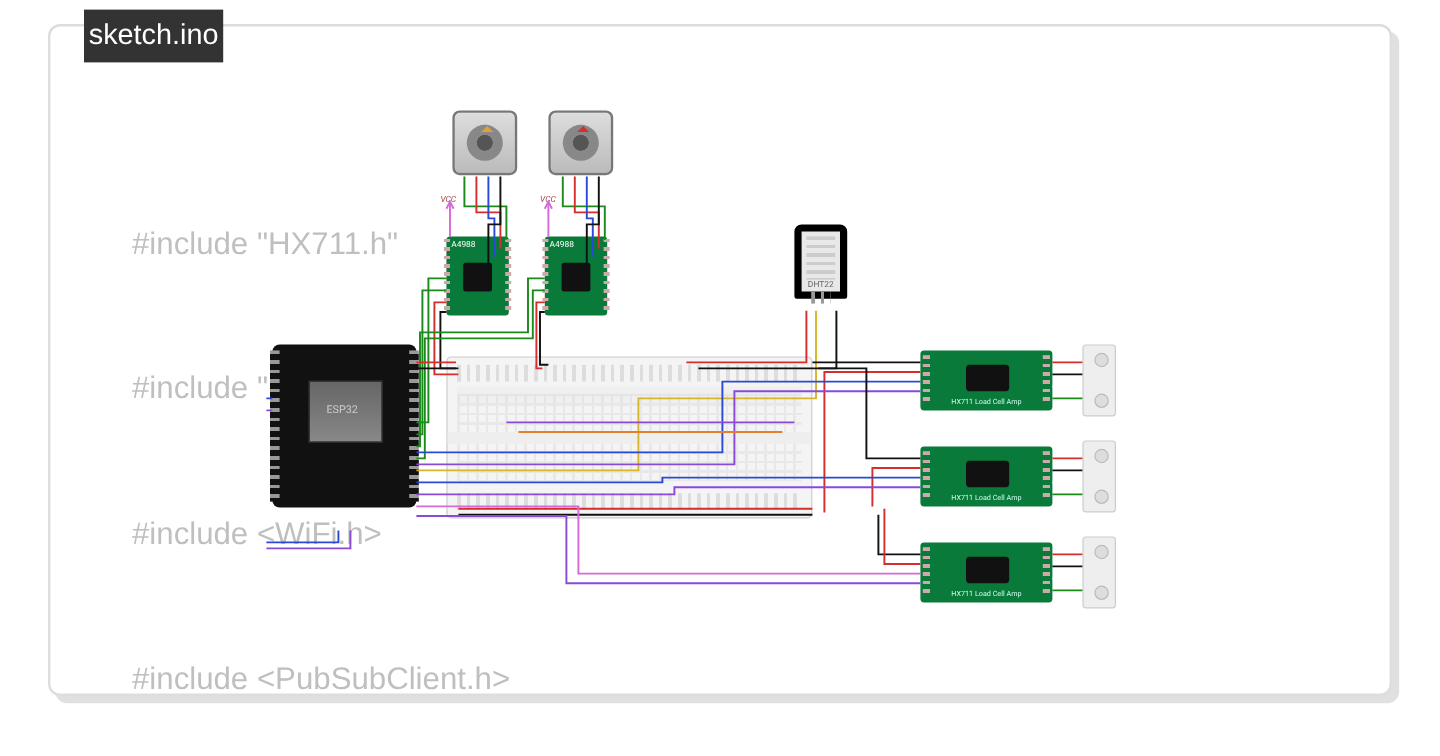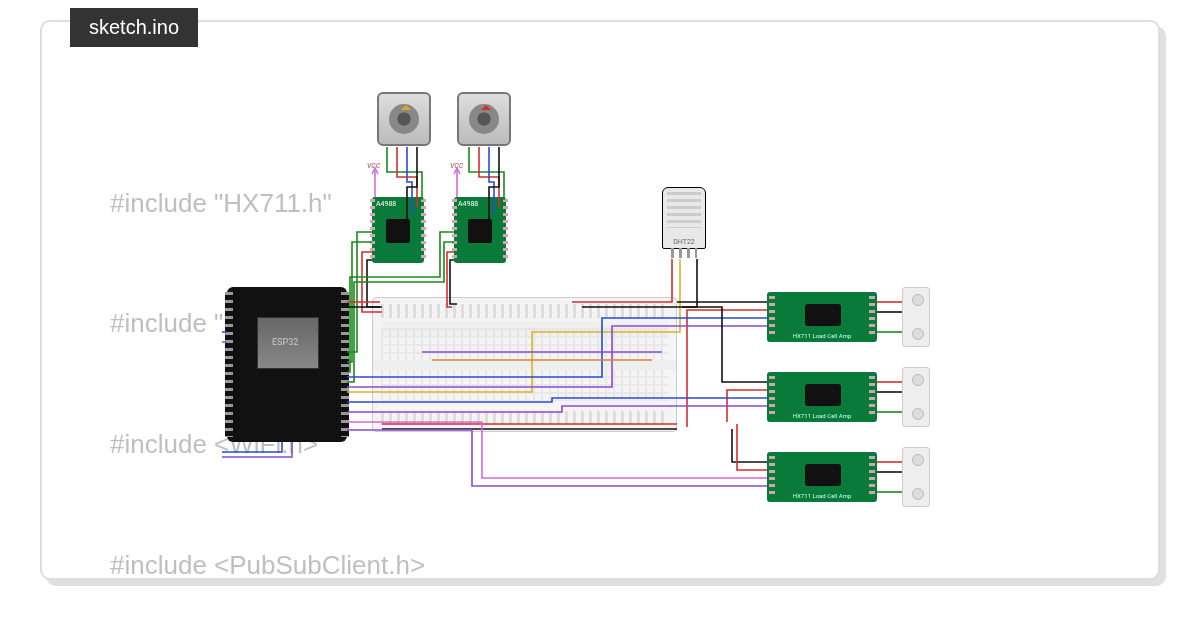--- a/index.html
+++ b/index.html
@@ -21,22 +21,22 @@
     border: 2px solid #ddd;
     border-radius: 10px;
     box-shadow: 6px 6px 0 rgba(0,0,0,0.12);
   }
   .tab {
     position: absolute;
     left: 70px;
     top: 8px;
     background: #333;
     color: #fff;
-    font-size: 20px;
-    padding: 8px 19px;
+    font-size: 24px;
+    padding: 8px 4px;
     font-family: -apple-system, sans-serif;
   }
   .code {
     position: absolute;
     left: 68px;
     top: 80px;
     font-size: 26px;
     line-height: 1.55;
     color: #bfbfbf;
     font-family: -apple-system, sans-serif;
@@ -56,21 +56,21 @@
     position: absolute;
     left: 180px;
     top: 70px;
     width: 820px;
     height: 430px;
   }
   
   .esp32 {
     position: absolute;
     left: 5px; top: 195px;
-    width: 120px; height: 155px;
+    width: 120px; height: 136px;
     background: #111;
     border-radius: 6px;
   }
   .esp32::before {
     content: "";
     position: absolute;
     left: 30px; top: 30px;
     width: 60px; height: 50px;
     background: linear-gradient(#666,#888);
     border: 1px solid #333;
@@ -163,21 +163,21 @@
   .stepper .ind {
     position: absolute;
     left: 22px; top: 6px;
     width: 0; height: 0;
     border: 5px solid transparent;
   }
   .dht22 {
     position: absolute;
     width: 44px; height: 62px;
     background: #e8e8e8;
-    border: 1px solid #000000;
+    border: 6px solid #000000;
     border-radius: 6px 6px 2px 2px;
   }
   .dht22::before {
     content: "";
     position: absolute;
     left: 4px; right: 4px; top: 4px; height: 36px;
     background: repeating-linear-gradient(#ccc 0, #ccc 3px, #e8e8e8 3px, #e8e8e8 7px);
   }
   .dht-label {
     position: absolute;

